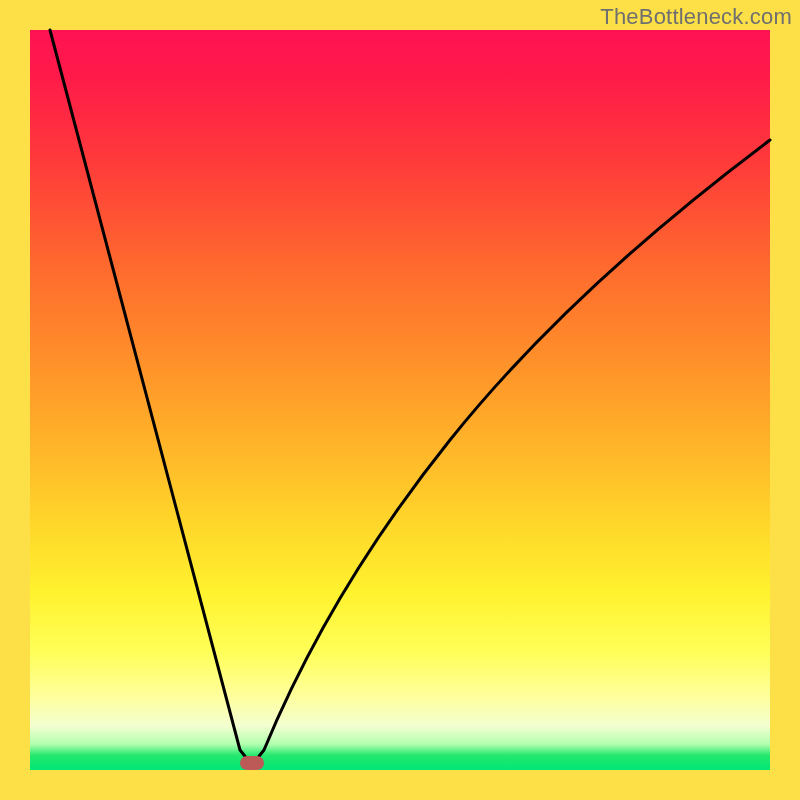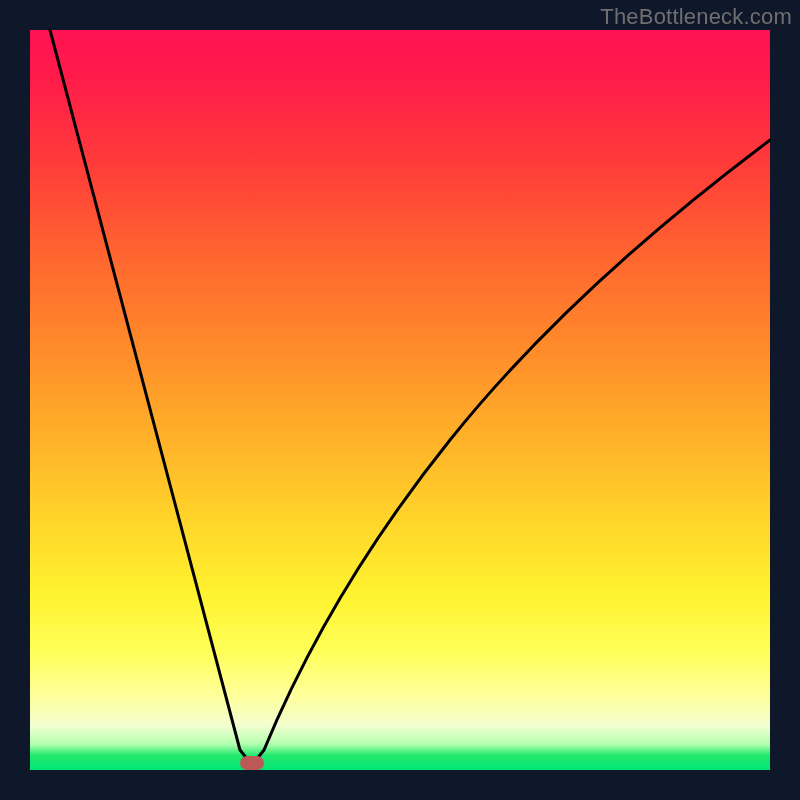--- a/index.html
+++ b/index.html
@@ -8,21 +8,21 @@
     width: 800px;
     height: 800px;
     background: #000;
     font-family: Arial, Helvetica, sans-serif;
     overflow: hidden;
   }
   .frame {
     position: relative;
     width: 800px;
     height: 800px;
-    background: #0f172a;
+    background: #fde047;
   }
   .plot-area {
     position: absolute;
     left: 30px;
     top: 30px;
     width: 740px;
     height: 740px;
     
     background: linear-gradient(
       to bottom,

